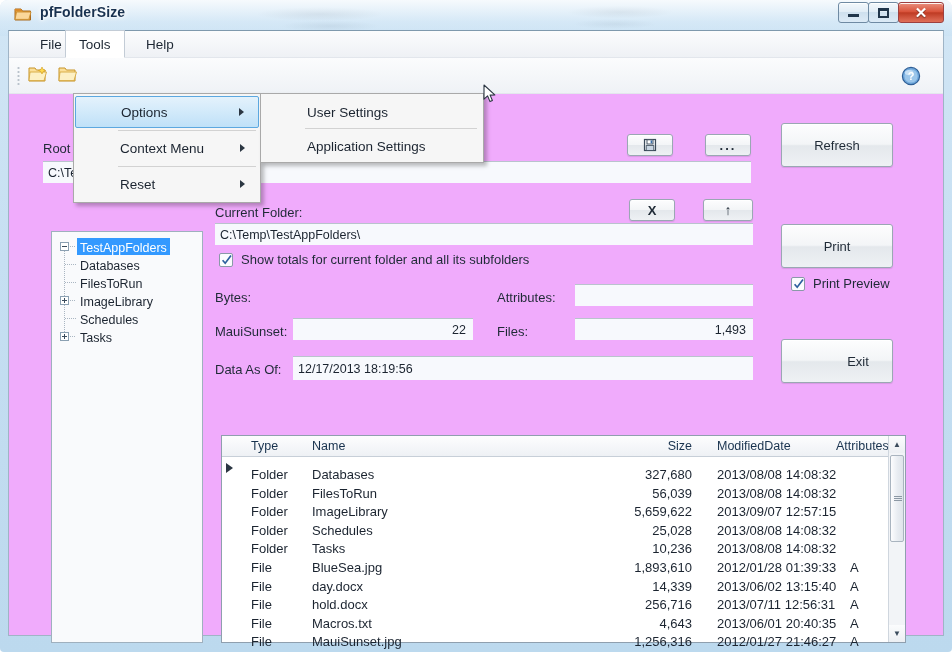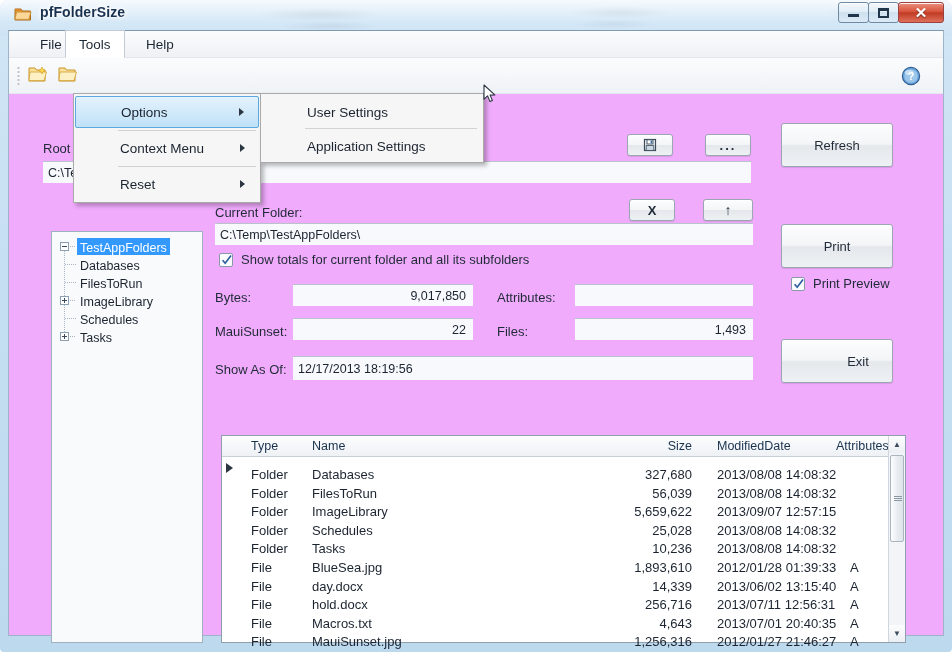--- a/index.html
+++ b/index.html
@@ -288,32 +288,31 @@
       <div class="field" style="left:206px; top:192px; width:538px; height:22px;">C:\Temp\TestAppFolders\</div>
 
       <div class="cb" style="left:210px; top:222px;">
         <svg width="12" height="12" viewBox="0 0 12 12">
           <path d="M1.6 6.2 L4.2 9.2 L10 1.6" stroke="#2c5f9e" stroke-width="1.7" fill="none"></path>
         </svg>
       </div>
       <div class="lbl" style="left:232px; top:221px;">Show totals for current folder and all its subfolders</div>
 
       <div class="lbl" style="left:206px; top:259px;">Bytes:</div>
-      <div class="field num" style="left:284px; top:253px; width:180px; height:22px;">9,017,850</div>
 
       <div class="lbl" style="left:488px; top:259px;">Attributes:</div>
       <div class="field" style="left:566px; top:253px; width:178px; height:22px;"></div>
 
       <div class="lbl" style="left:206px; top:293px;">MauiSunset:</div>
       <div class="field num" style="left:284px; top:287px; width:180px; height:22px;">22</div>
 
       <div class="lbl" style="left:488px; top:293px;">Files:</div>
       <div class="field num" style="left:566px; top:287px; width:178px; height:22px;">1,493</div>
 
-      <div class="lbl" style="left:206px; top:331px;">Show As Of:</div>
+      <div class="lbl" style="left:206px; top:331px;">Data As Of:</div>
       <div class="field" style="left:284px; top:325px; width:460px; height:24px;">12/17/2013 18:19:56</div>
 
       <div class="btn" style="left:772px; top:193px; width:112px; height:44px;">Print</div>
 
       <div class="cb" style="left:782px; top:246px;">
         <svg width="12" height="12" viewBox="0 0 12 12">
           <path d="M1.6 6.2 L4.2 9.2 L10 1.6" stroke="#2c5f9e" stroke-width="1.7" fill="none"></path>
         </svg>
       </div>
       <div class="lbl" style="left:804px; top:245px;">Print Preview</div>
@@ -430,21 +429,21 @@
               <div class="gc" style="left:29px; top:1px;">File</div>
               <div class="gc" style="left:90px; top:1px;">hold.docx</div>
               <div class="gc" style="left:360px; top:1px; width:110px; text-align:right;">256,716</div>
               <div class="gc" style="left:495px; top:1px;">2013/07/11 12:56:31</div>
               <div class="gc" style="left:628px; top:1px;">A</div>
             </div>
             <div class="grow" style="top: 170.8px;">
               <div class="gc" style="left:29px; top:1px;">File</div>
               <div class="gc" style="left:90px; top:1px;">Macros.txt</div>
               <div class="gc" style="left:360px; top:1px; width:110px; text-align:right;">4,643</div>
-              <div class="gc" style="left:495px; top:1px;">2013/07/01 20:40:35</div>
+              <div class="gc" style="left:495px; top:1px;">2013/06/01 20:40:35</div>
               <div class="gc" style="left:628px; top:1px;">A</div>
             </div>
             <div class="grow" style="top: 189.4px;">
               <div class="gc" style="left:29px; top:1px;">File</div>
               <div class="gc" style="left:90px; top:1px;">MauiSunset.jpg</div>
               <div class="gc" style="left:360px; top:1px; width:110px; text-align:right;">1,256,316</div>
               <div class="gc" style="left:495px; top:1px;">2012/01/27 21:46:27</div>
               <div class="gc" style="left:628px; top:1px;">A</div>
             </div>
           </div>

